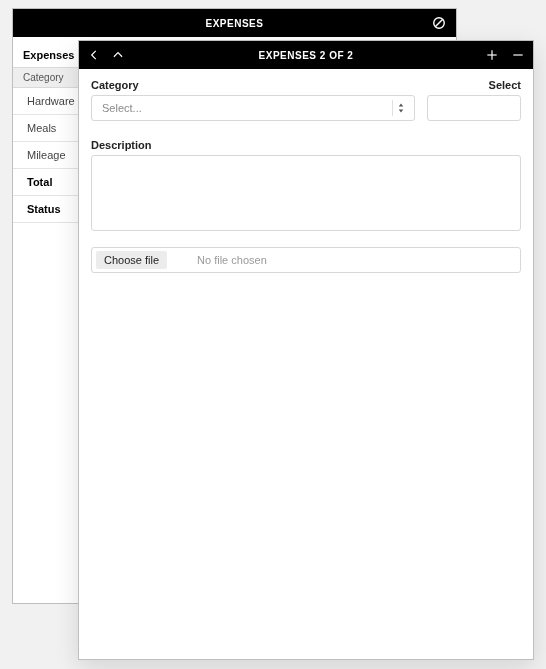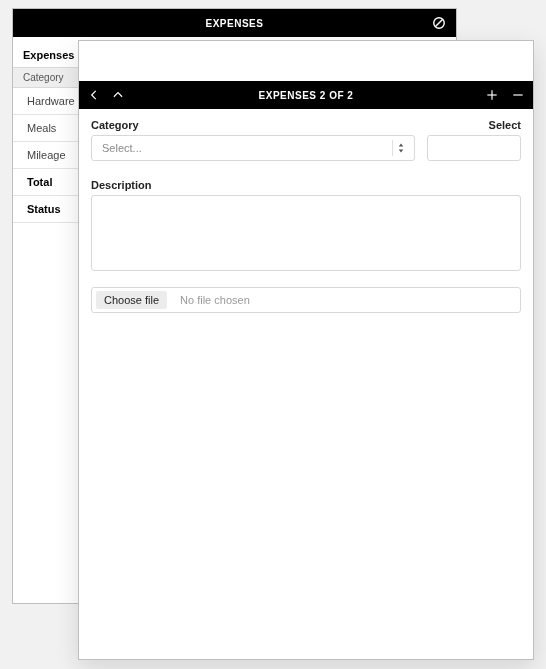--- a/index.html
+++ b/index.html
@@ -82,21 +82,20 @@
     height: 28px;
     background: #000;
     color: #fff;
     display: flex;
     align-items: center;
     justify-content: center;
     position: relative;
     font-size: 10px;
     letter-spacing: 0.5px;
     font-weight: 600;
-    margin-top: 40px;
   }
   .tb-left {
     position: absolute;
     left: 8px; top: 0; bottom: 0;
     display: flex; align-items: center; gap: 10px;
   }
   .tb-right {
     position: absolute;
     right: 8px; top: 0; bottom: 0;
     display: flex; align-items: center; gap: 12px;
@@ -158,33 +157,33 @@
     font-size: 11px;
   }
 
   .receipt-block { margin-top: 14px; }
   .file-row {
     border: 1px solid #d8d8d8;
     border-radius: 3px;
     padding: 3px 4px;
     display: flex;
     align-items: center;
-    gap: 13px;
+    gap: 6px;
     font-size: 11px;
   }
   .choose-btn {
     background: #ececec;
     border: 0;
     border-radius: 2px;
     padding: 3px 8px;
     font-size: 11px;
     color: #222;
     cursor: pointer;
   }
-  .file-status { color: #9a9a9a; }
+  .file-status { color: #9a9a9a; margin-left: 24px; }
 </style>
 </head>
 <body>
 
 <div class="win-back">
   <div class="titlebar">
     <span>EXPENSES</span>
     <span class="stop-icon">
       <svg viewBox="0 0 24 24" fill="none" stroke="#fff" stroke-width="2.4">
         <circle cx="12" cy="12" r="9"></circle>

